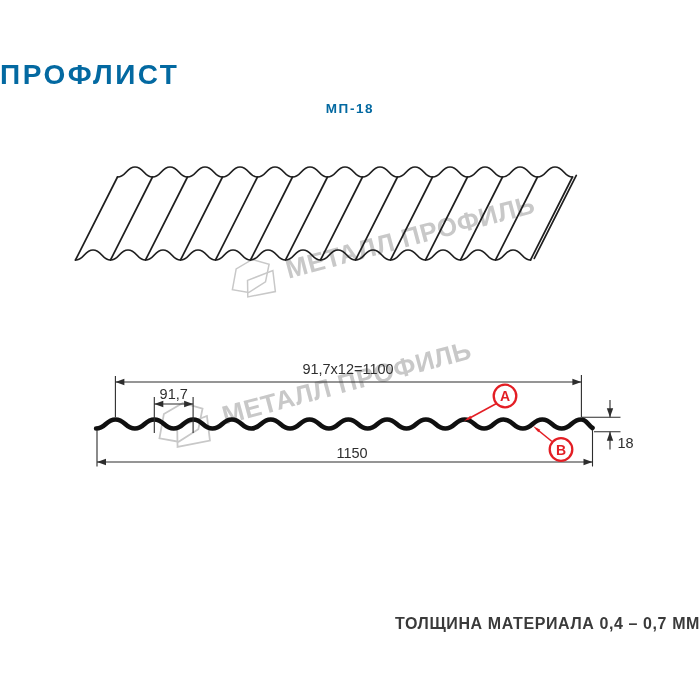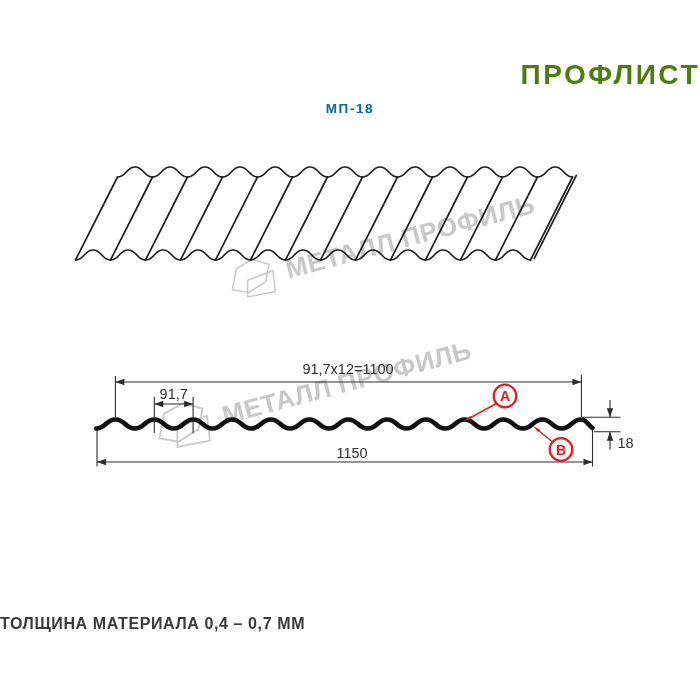--- a/index.html
+++ b/index.html
@@ -1,22 +1,22 @@
 <!DOCTYPE html>
 <html><head>
 <meta charset="utf-8">
 <style>
   html,body{margin:0;padding:0;background:#fff;}
   .page{position:relative;width:700px;height:700px;background:#ffffff;overflow:hidden;
         font-family:"Liberation Sans",sans-serif;}
-  .title{position:absolute;top:61px;left:0;width:700px;text-align:right;
-         font-size:28px;line-height:1;font-weight:800;letter-spacing:2.5px;color:#4d7c0f;z-index:3;}
+  .title{position:absolute;top:61px;left:0;width:700px;text-align:left;
+         font-size:28px;line-height:1;font-weight:800;letter-spacing:2.5px;color:#0369a1;z-index:3;}
   .subtitle{position:absolute;top:102px;left:0;width:700px;text-align:center;
          font-size:13.5px;line-height:1;font-weight:600;letter-spacing:1.6px;color:#0369a1;z-index:3;}
-  .footer{position:absolute;top:612px;left:0;width:700px;text-align:left;
+  .footer{position:absolute;top:612px;left:0;width:700px;text-align:right;
          font-size:16px;line-height:24px;font-weight:600;letter-spacing:.6px;color:#3a3a3a;z-index:3;}
   .watermark{position:absolute;display:flex;align-items:center;gap:9px;color:#c8c8c8;
          transform-origin:0 0;z-index:1;white-space:nowrap;}
   .watermark .wm-text{font-size:26px;font-weight:700;letter-spacing:.5px;line-height:1;}
   .wm1{left:224px;top:266px;transform:rotate(-15deg);}
   .wm2{left:148px;top:411px;transform:rotate(-15deg);}
   .wm1 .wm-logo{width:50px;height:40px;}
   .wm2 .wm-logo{width:62px;height:47px;}
   svg.drawing{position:absolute;left:0;top:0;width:700px;height:700px;z-index:2;}
   .dim-text{font-family:"Liberation Sans",sans-serif;font-size:14.5px;fill:#2e2e2e;}

